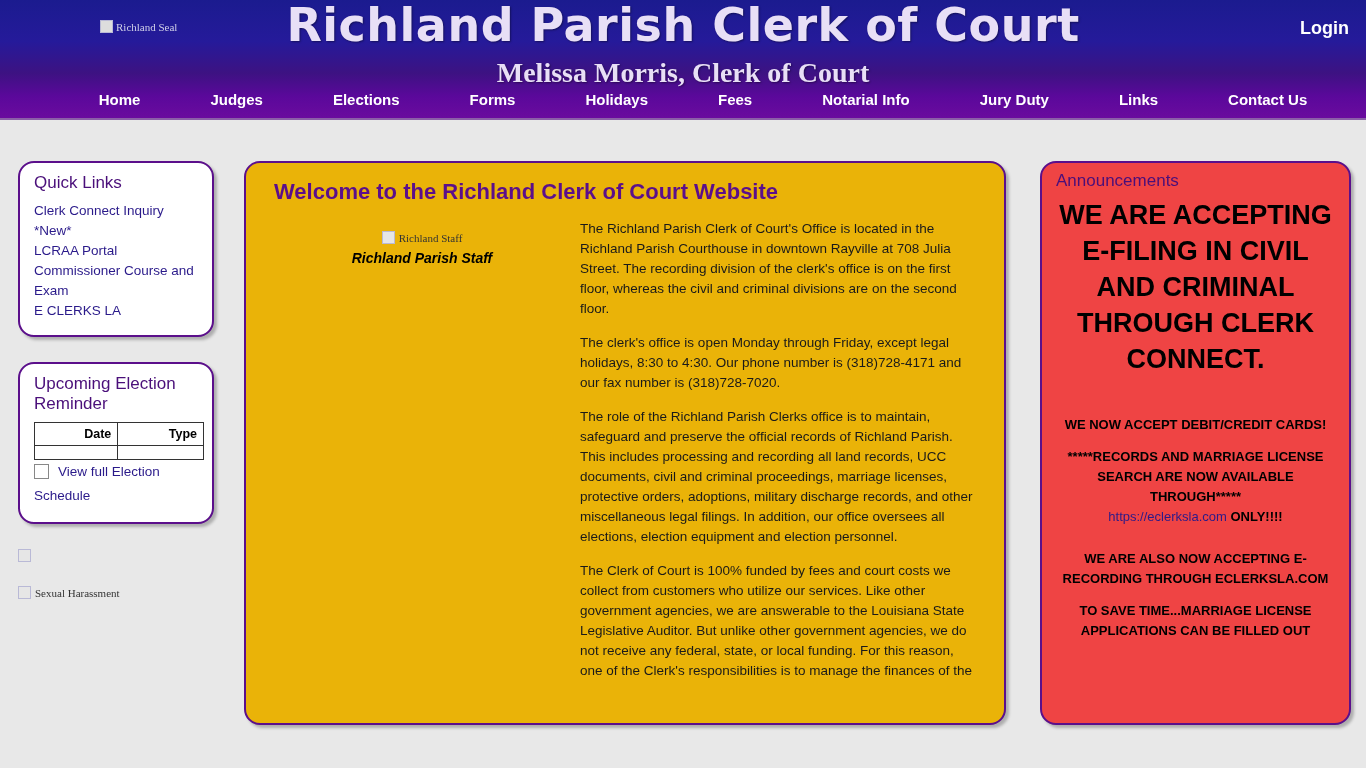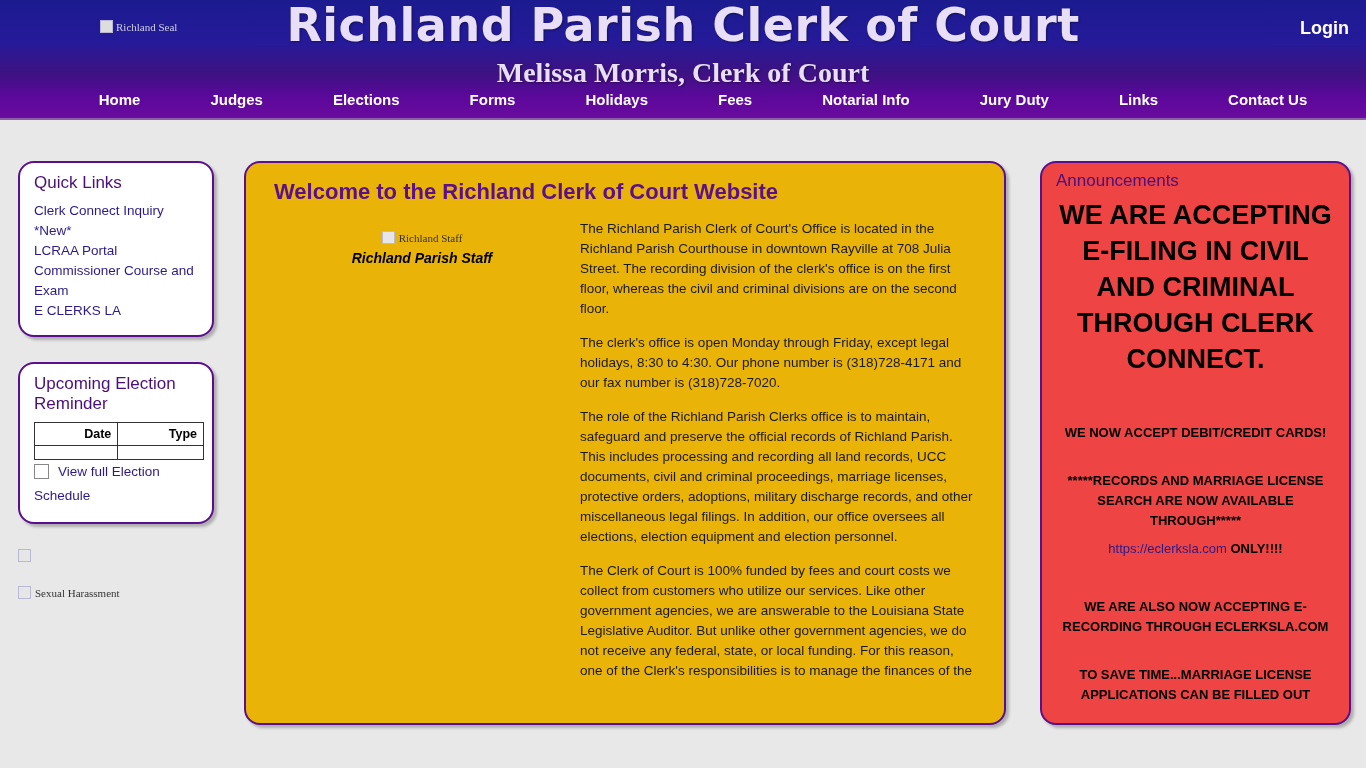--- a/index.html
+++ b/index.html
@@ -247,21 +247,21 @@
     color: #000;
     line-height: 36px;
     margin: 6px 4px 0 4px;
   }
   .ann-line {
     text-align: center;
     font-size: 13px;
     font-weight: bold;
     color: #000;
     line-height: 20px;
-    margin: 8px 2px;
+    margin: 0 2px;
   }
   .ann-gap-lg { height: 38px; }
   .ann-gap-md { height: 22px; }
   .ann-gap-sm { height: 12px; }
   .ann-url {
     color: #2a1a8a;
     text-decoration: none;
     font-weight: normal;
     cursor: pointer;
   }

